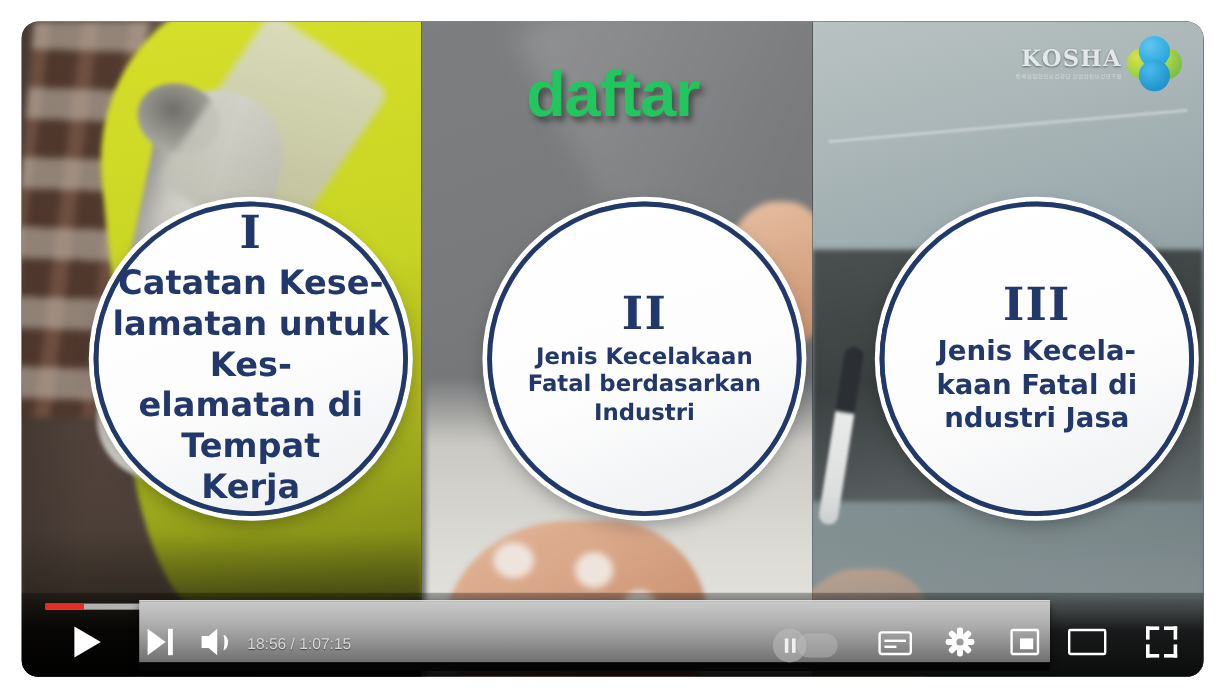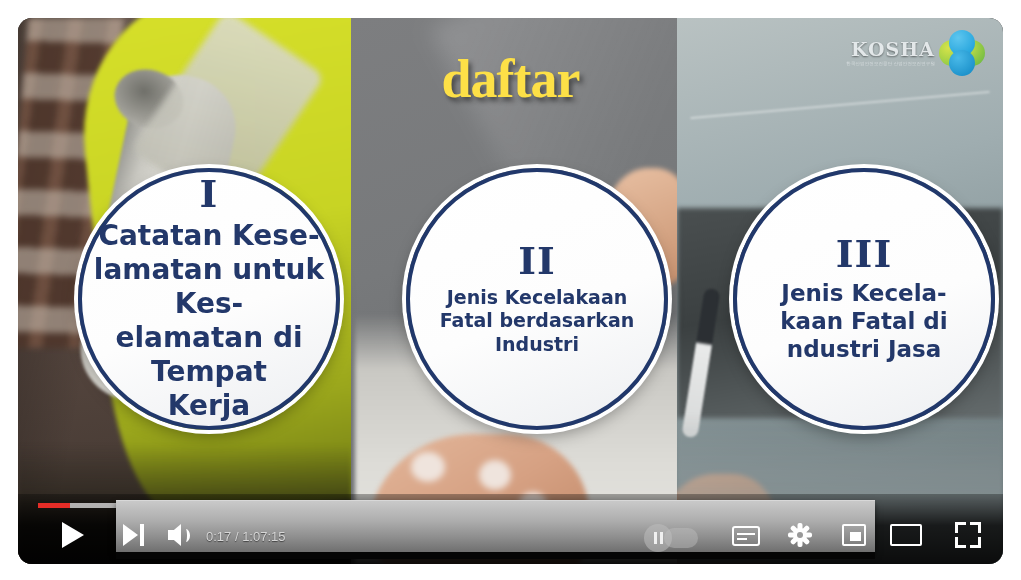--- a/index.html
+++ b/index.html
@@ -168,23 +168,23 @@
   }
 
   
   .daftar {
     position: absolute;
     left: 0; right: 0; top: 30px;
     text-align: center;
     font-size: 54px;
     font-weight: bold;
     letter-spacing: -1px;
-    color: #fde047;
+    color: #22c55e;
     text-shadow: 3px 4px 5px rgba(0,0,0,.45);
-    font-family: Liberation Serif, serif;
+    font-family: Liberation Sans, sans-serif;
   }
 
   .circle {
     position: absolute;
     border-radius: 50%;
     background: linear-gradient(160deg, #ffffff 0%, #fdfdfd 55%, #eceef1 100%);
     border: 4px solid #21386b;
     box-shadow: 0 0 0 4px #ffffff, 0 6px 16px rgba(0,0,0,.35);
     display: flex;
     flex-direction: column;
@@ -495,21 +495,21 @@
     <div class="ctl-btn next-btn">
       <div class="tri"></div>
       <div class="bar"></div>
     </div>
 
     <div class="ctl-btn vol-btn">
       <div class="spk"></div>
       <div class="wave"></div>
     </div>
 
-    <div class="time-label">0:17 / 1:07:15</div>
+    <div class="time-label">18:56 / 1:07:15</div>
 
 
     <div class="autoplay-pill">
       <div class="tail"></div>
       <div class="circ">
           <span></span>
           <span></span>
         </div>
     </div>
 

